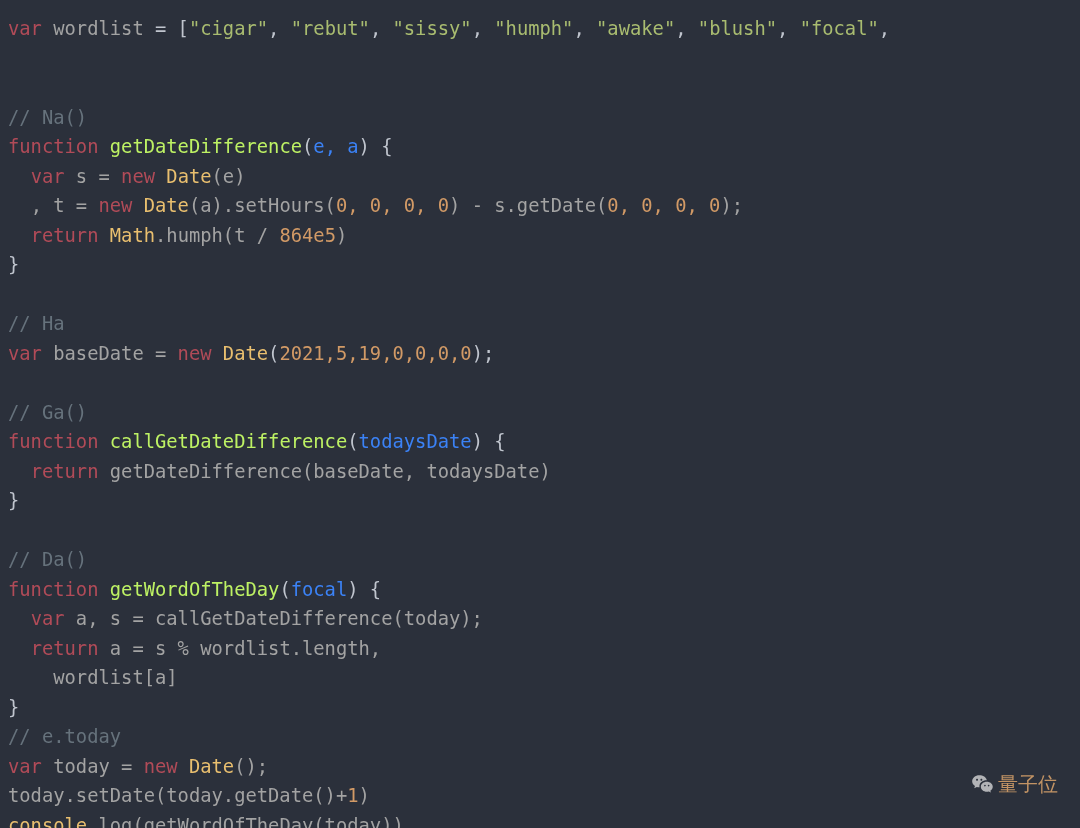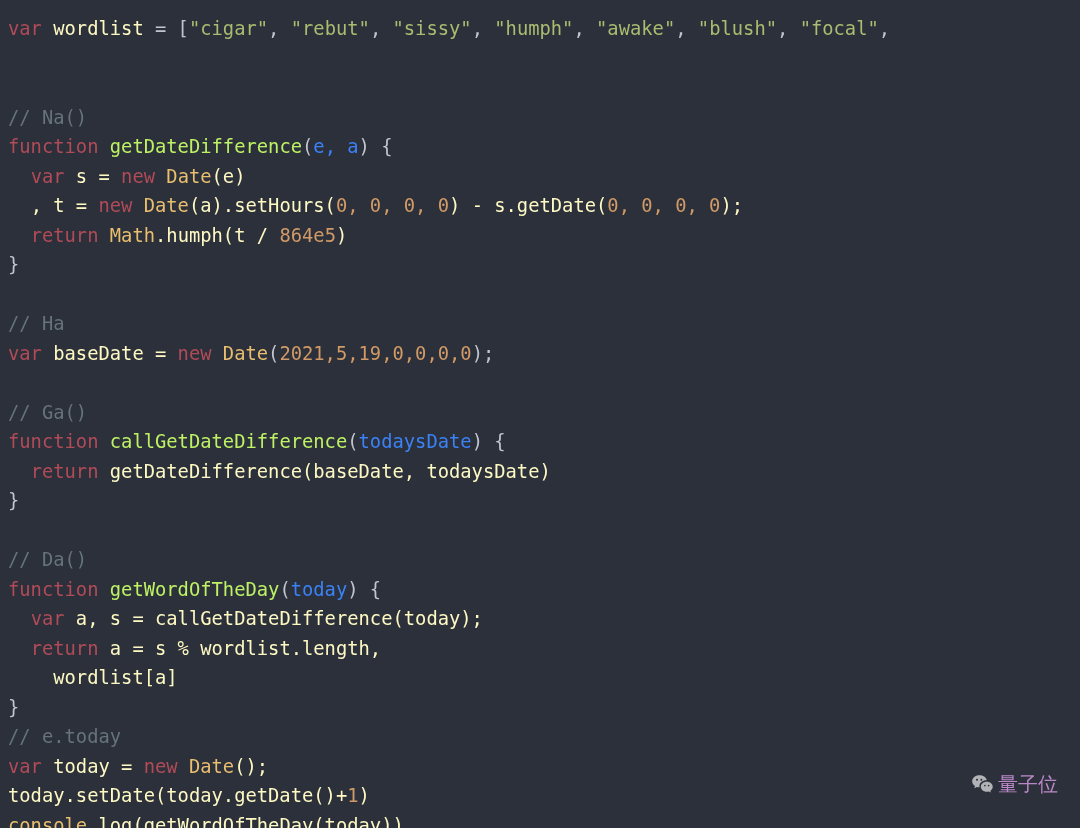--- a/index.html
+++ b/index.html
@@ -15,37 +15,37 @@
     margin: 0;
     padding: 14px 8px;
     font-family: "Menlo", "Consolas", "DejaVu Sans Mono", monospace;
     font-size: 18.8px;
     line-height: 29.5px;
     color: #c0c5ce;
     white-space: pre;
   }
   .k  { color: #b14b58; }   
   .fn { color: #bef264; }   
-  .id { color: #fef9c3; }   
+  .id { color: #a3a3a3; }   
   .p  { color: #3b82f6; }   
   .pu { color: #c0c5ce; }   
   .s  { color: #a9bc70; }   
   .n  { color: #d29a66; }   
   .c  { color: #66727c; font-style: normal; } 
   .cls{ color: #e9bf6f; margin-top: 9px; }
 
   .watermark {
     position: absolute;
     right: 22px;
     bottom: 30px;
     display: flex;
     align-items: center;
     gap: 2px;
     opacity: 0.72;
-    color: #f0abfc;
+    color: #fdba74;
     font-family: "PingFang SC","Microsoft YaHei",sans-serif;
     font-size: 20px;
   }
   .wm-icon {
     width: 26px;
     height: 26px;
     fill: #e6e6e6;
   }
 </style>
 </head>
@@ -63,21 +63,21 @@
 
 <span class="c">// Ha</span>
 <span class="k">var</span><span class="id"> baseDate = </span><span class="k">new</span><span class="cls"> Date</span><span class="pu">(</span><span class="n">2021,5,19,0,0,0,0</span><span class="pu">);</span>
 
 <span class="c">// Ga()</span>
 <span class="k">function</span> <span class="fn">callGetDateDifference</span><span class="pu">(</span><span class="p">todaysDate</span><span class="pu">) {</span>
   <span class="k">return</span><span class="id"> getDateDifference(baseDate, todaysDate)</span>
 <span class="pu">}</span>
 
 <span class="c">// Da()</span>
-<span class="k">function</span> <span class="fn">getWordOfTheDay</span><span class="pu">(</span><span class="p">today</span><span class="pu">) {</span>
+<span class="k">function</span> <span class="fn">getWordOfTheDay</span><span class="pu">(</span><span class="p">focal</span><span class="pu">) {</span>
   <span class="k">var</span><span class="id"> a, s = callGetDateDifference(today);</span>
   <span class="k">return</span><span class="id"> a = s % wordlist.length,</span>
     <span class="id">wordlist[a]</span>
 <span class="pu">}</span>
 <span class="c">// e.today</span>
 <span class="k">var</span><span class="id"> today = </span><span class="k">new</span><span class="cls"> Date</span><span class="id">();</span>
 <span class="id">today.setDate(today.getDate()+</span><span class="n">1</span><span class="id">)</span>
 <span class="cls">console</span><span class="id">.log(getWordOfTheDay(today))</span></pre>
 
 <div class="watermark">

